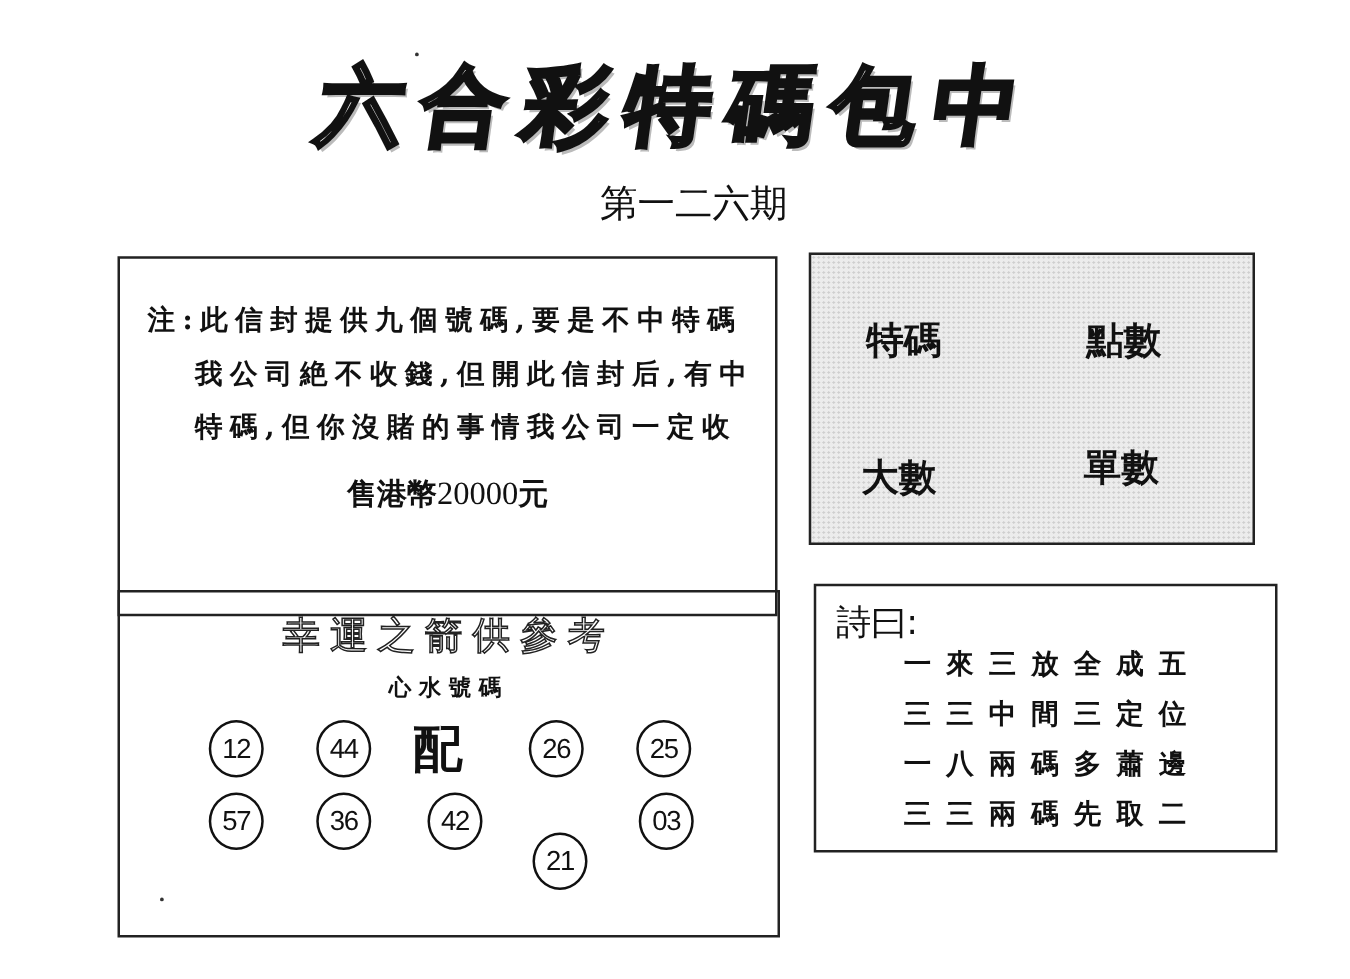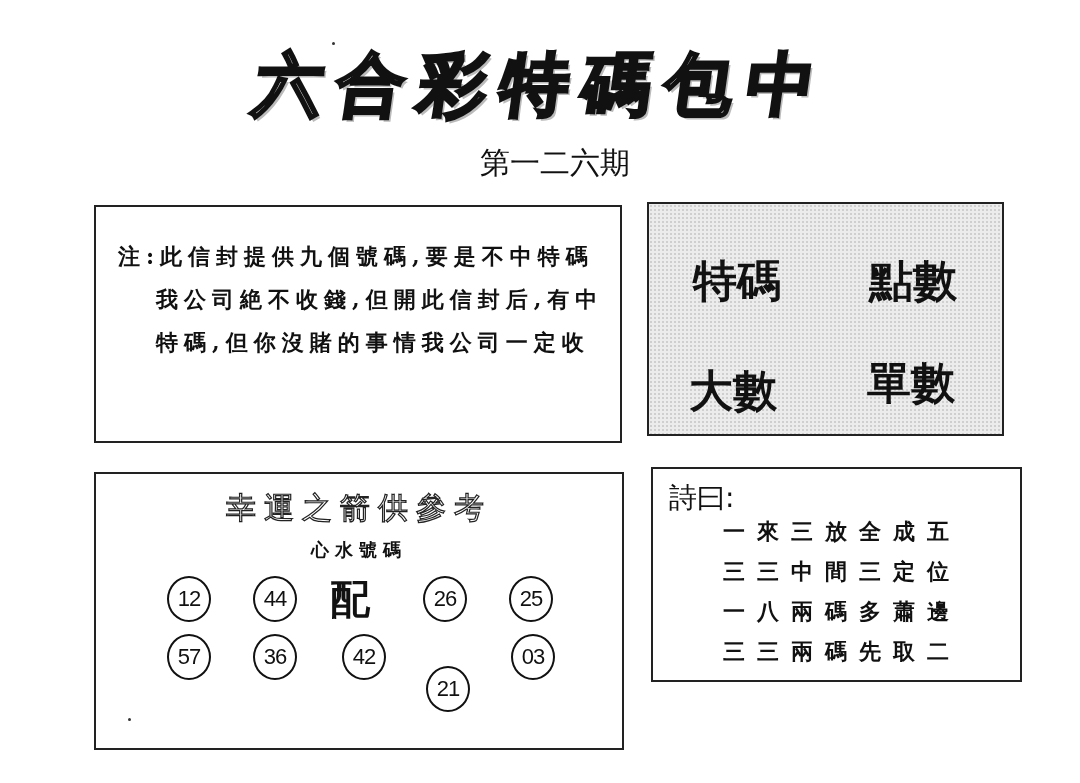--- a/index.html
+++ b/index.html
@@ -13,28 +13,28 @@
       font-family: "DejaVu Serif", serif; font-size: 68px; font-weight: bold;
       color: #fff; -webkit-text-stroke: 3px #111; letter-spacing: 0;
       text-shadow: 3px 3px 0 #bbb;
     }
     .title span { display: inline-block; transform: skewX(-8deg); }
     .issue {
       position: absolute; left: 480px; top: 143px; font-size: 30px; color: #111;
       font-family: "DejaVu Sans", sans-serif;
     }
     .box { position: absolute; border: 2px solid #222; box-sizing: border-box; }
-    .note-box { left: 94px; top: 205px; width: 528px; height: 238px; }
+    .note-box { left: 94px; top: 205px; width: 528px; height: 288px; }
     .note-lines { position: absolute; left: 22px; top: 28px; font-family: "DejaVu Serif", serif; font-size: 22px; font-weight: bold; line-height: 43px; letter-spacing: 6px; }
     .note-lines .indent { padding-left: 38px; }
     .price { position: absolute; left: 0; right: 0; top: 172px; text-align: center; font-family: "DejaVu Serif", serif; font-size: 24px; font-weight: bold; }
     .price .num { font-weight: normal; font-family: "Liberation Serif", serif; font-size: 26px; }
     .cat-box { left: 647px; top: 202px; width: 357px; height: 234px; background: #ececec;
       background-image: radial-gradient(#cfcfcf 0.8px, transparent 1px); background-size: 4px 4px; }
-    .cat { position: absolute; font-size: 44px; font-weight: bold; }
+    .cat { position: absolute; font-size: 30px; font-weight: bold; }
     .lucky-box { left: 94px; top: 472px; width: 530px; height: 278px; }
     .lucky-title { position: absolute; left: 0; right: 0; top: 14px; text-align: center; font-family: "DejaVu Serif", serif; font-size: 30px; color: #fff; -webkit-text-stroke: 1.2px #222; letter-spacing: 8px; }
     .lucky-sub { position: absolute; left: 0; right: 0; top: 64px; text-align: center; font-family: "DejaVu Serif", serif; font-size: 18px; font-weight: bold; letter-spacing: 6px; }
     .ball { position: absolute; width: 44px; height: 46px; border: 2px solid #111; border-radius: 50%; box-sizing: border-box;
       display: flex; align-items: center; justify-content: center; font-size: 22px; font-family: "Liberation Sans", sans-serif; letter-spacing: -1px; }
     .pei { position: absolute; font-size: 40px; font-weight: bold; font-family: "DejaVu Serif", serif; }
     .poem-box { left: 651px; top: 467px; width: 371px; height: 215px; padding-left: 12px; }
     .poem-head { position: absolute; left: 16px; top: 10px; font-size: 28px; }
     .poem-lines { position: absolute; left: 70px; top: 42px; font-family: "DejaVu Serif", serif; font-size: 22px; font-weight: bold; line-height: 40px; letter-spacing: 12px; }
     .speck { position: absolute; width: 3px; height: 3px; background: #333; border-radius: 50%; }
@@ -55,20 +55,23 @@
   <span>中</span>
 </div>
 
 <div class="issue">第一二六期</div>
 
 <div class="box note-box">
   <div class="note-lines">
     <div>注:此信封提供九個號碼,要是不中特碼</div>
     <div class="indent">我公司絶不收錢,但開此信封后,有中</div>
     <div class="indent">特碼,但你沒賭的事情我公司一定收</div>
+  </div>
+  <div class="price">
+    <span>售港幣</span><span class="num">20000</span><span>元</span>
   </div>
 </div>
 
 <div class="box cat-box">
   <div class="cat" style="left:44px;top:48px;">特碼</div>
   <div class="cat" style="left:220px;top:48px;">點數</div>
   <div class="cat" style="left:40px;top:158px;">大數</div>
   <div class="cat" style="left:218px;top:150px;">單數</div>
 </div>
 

